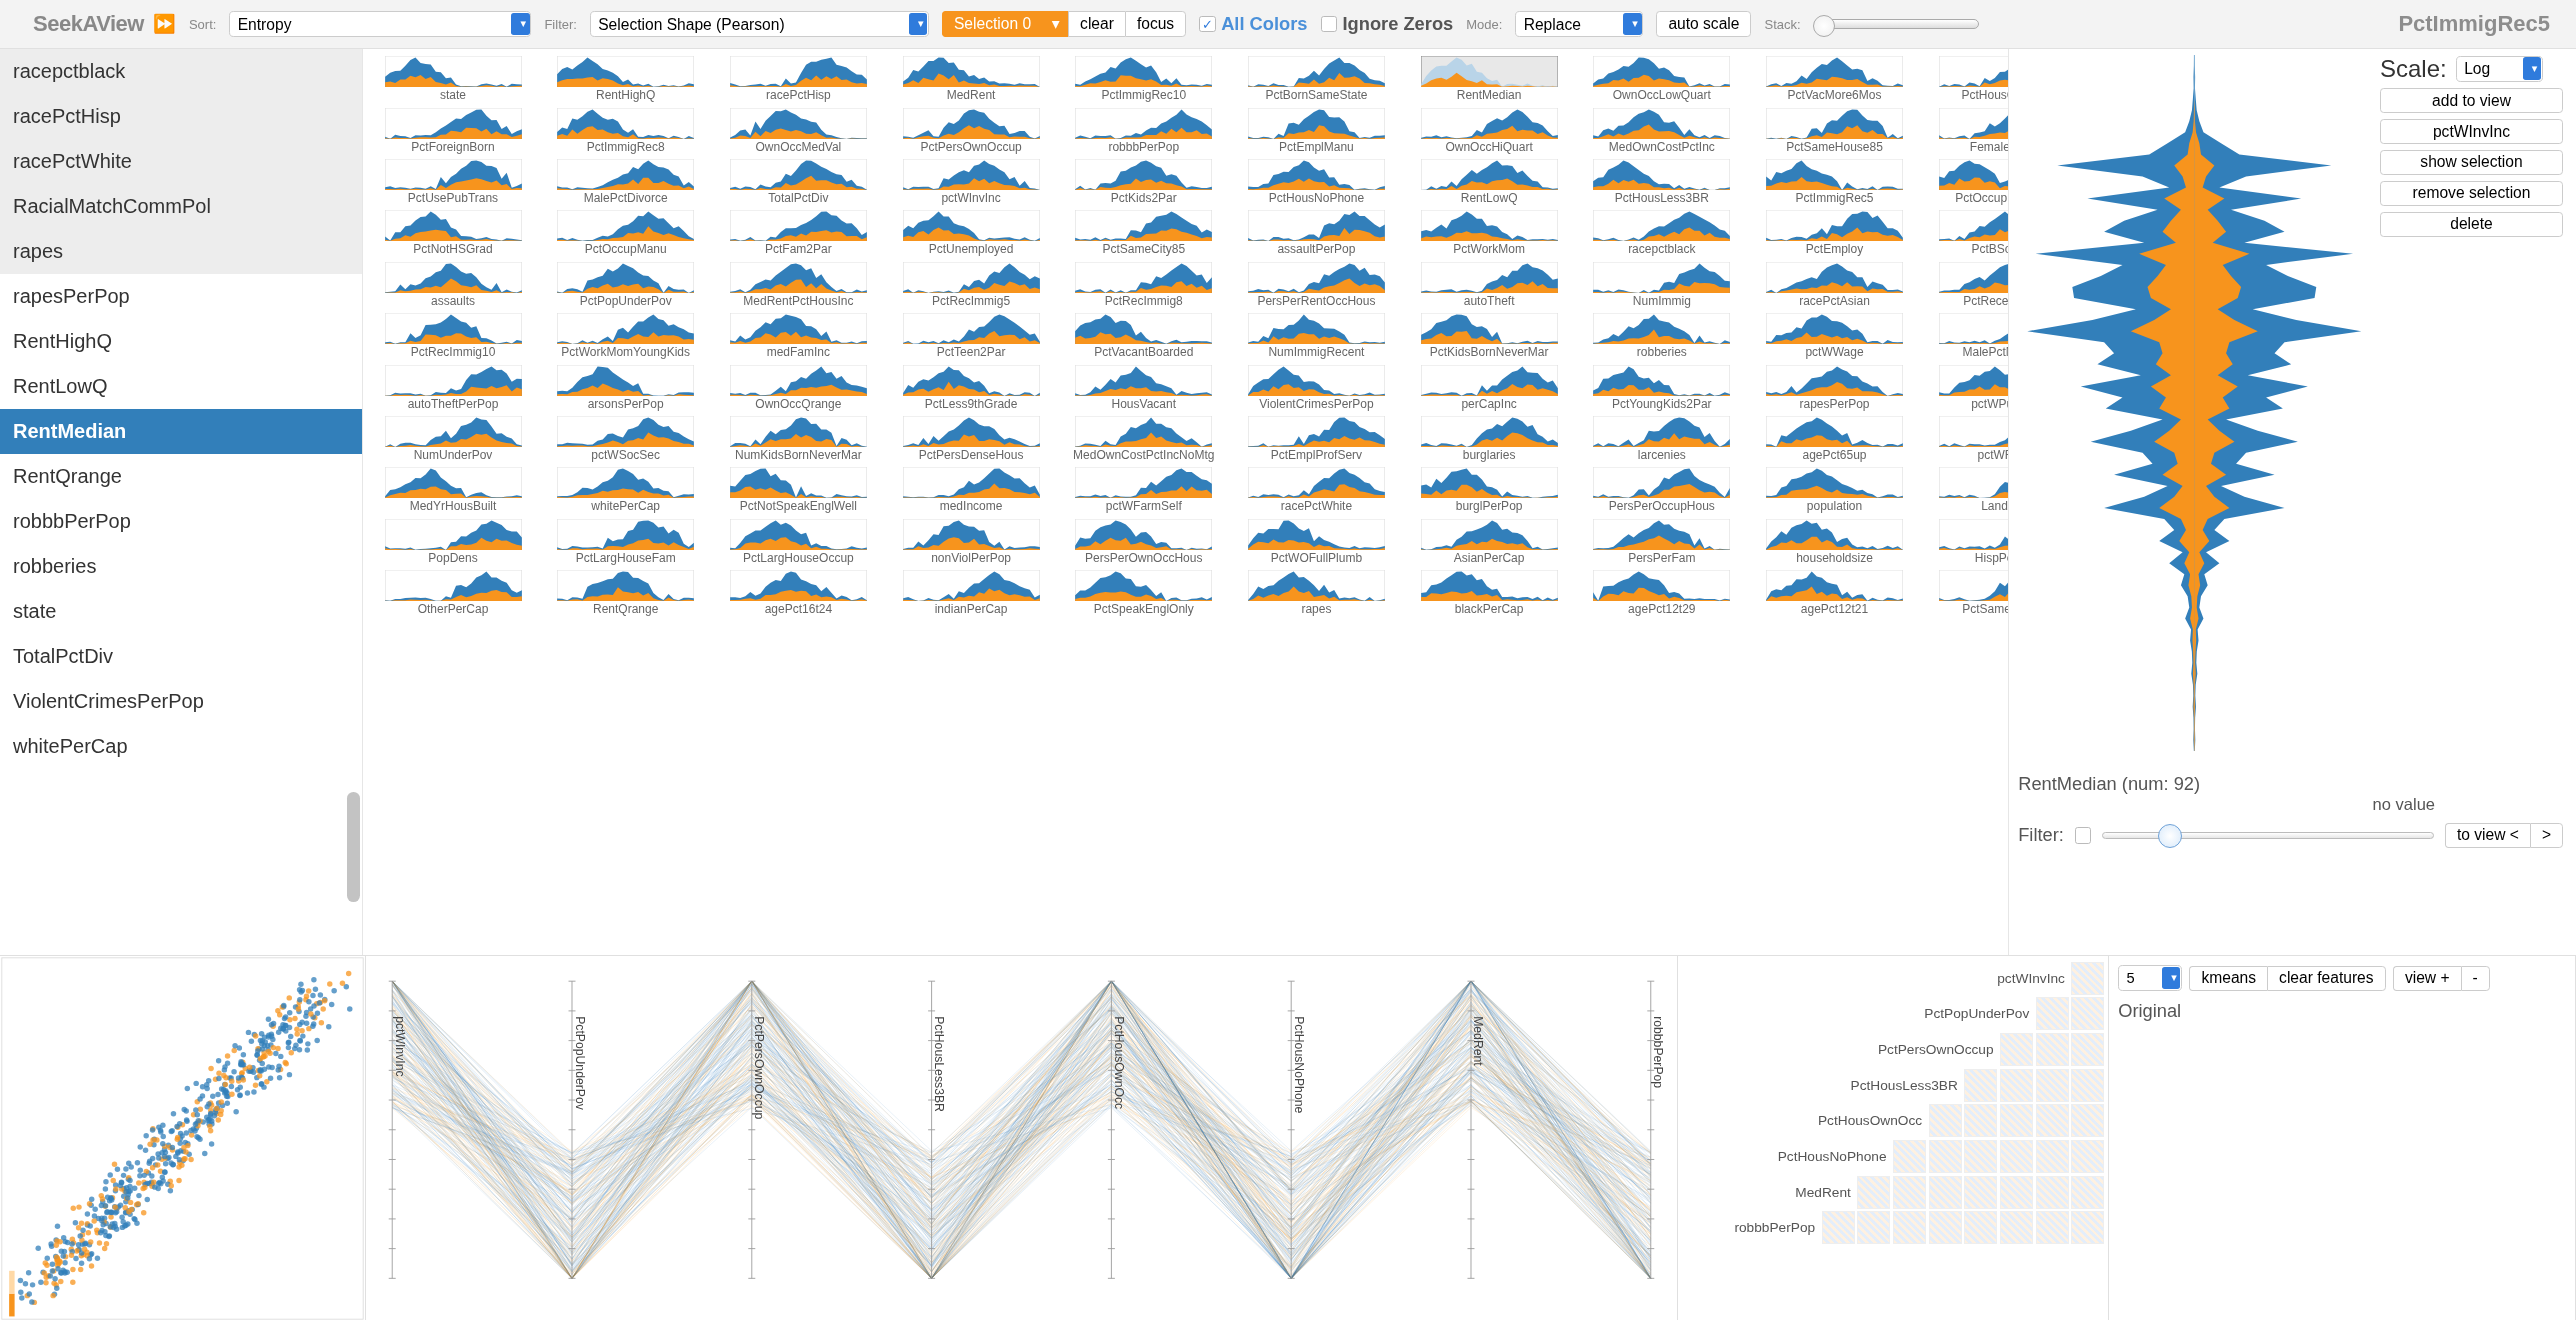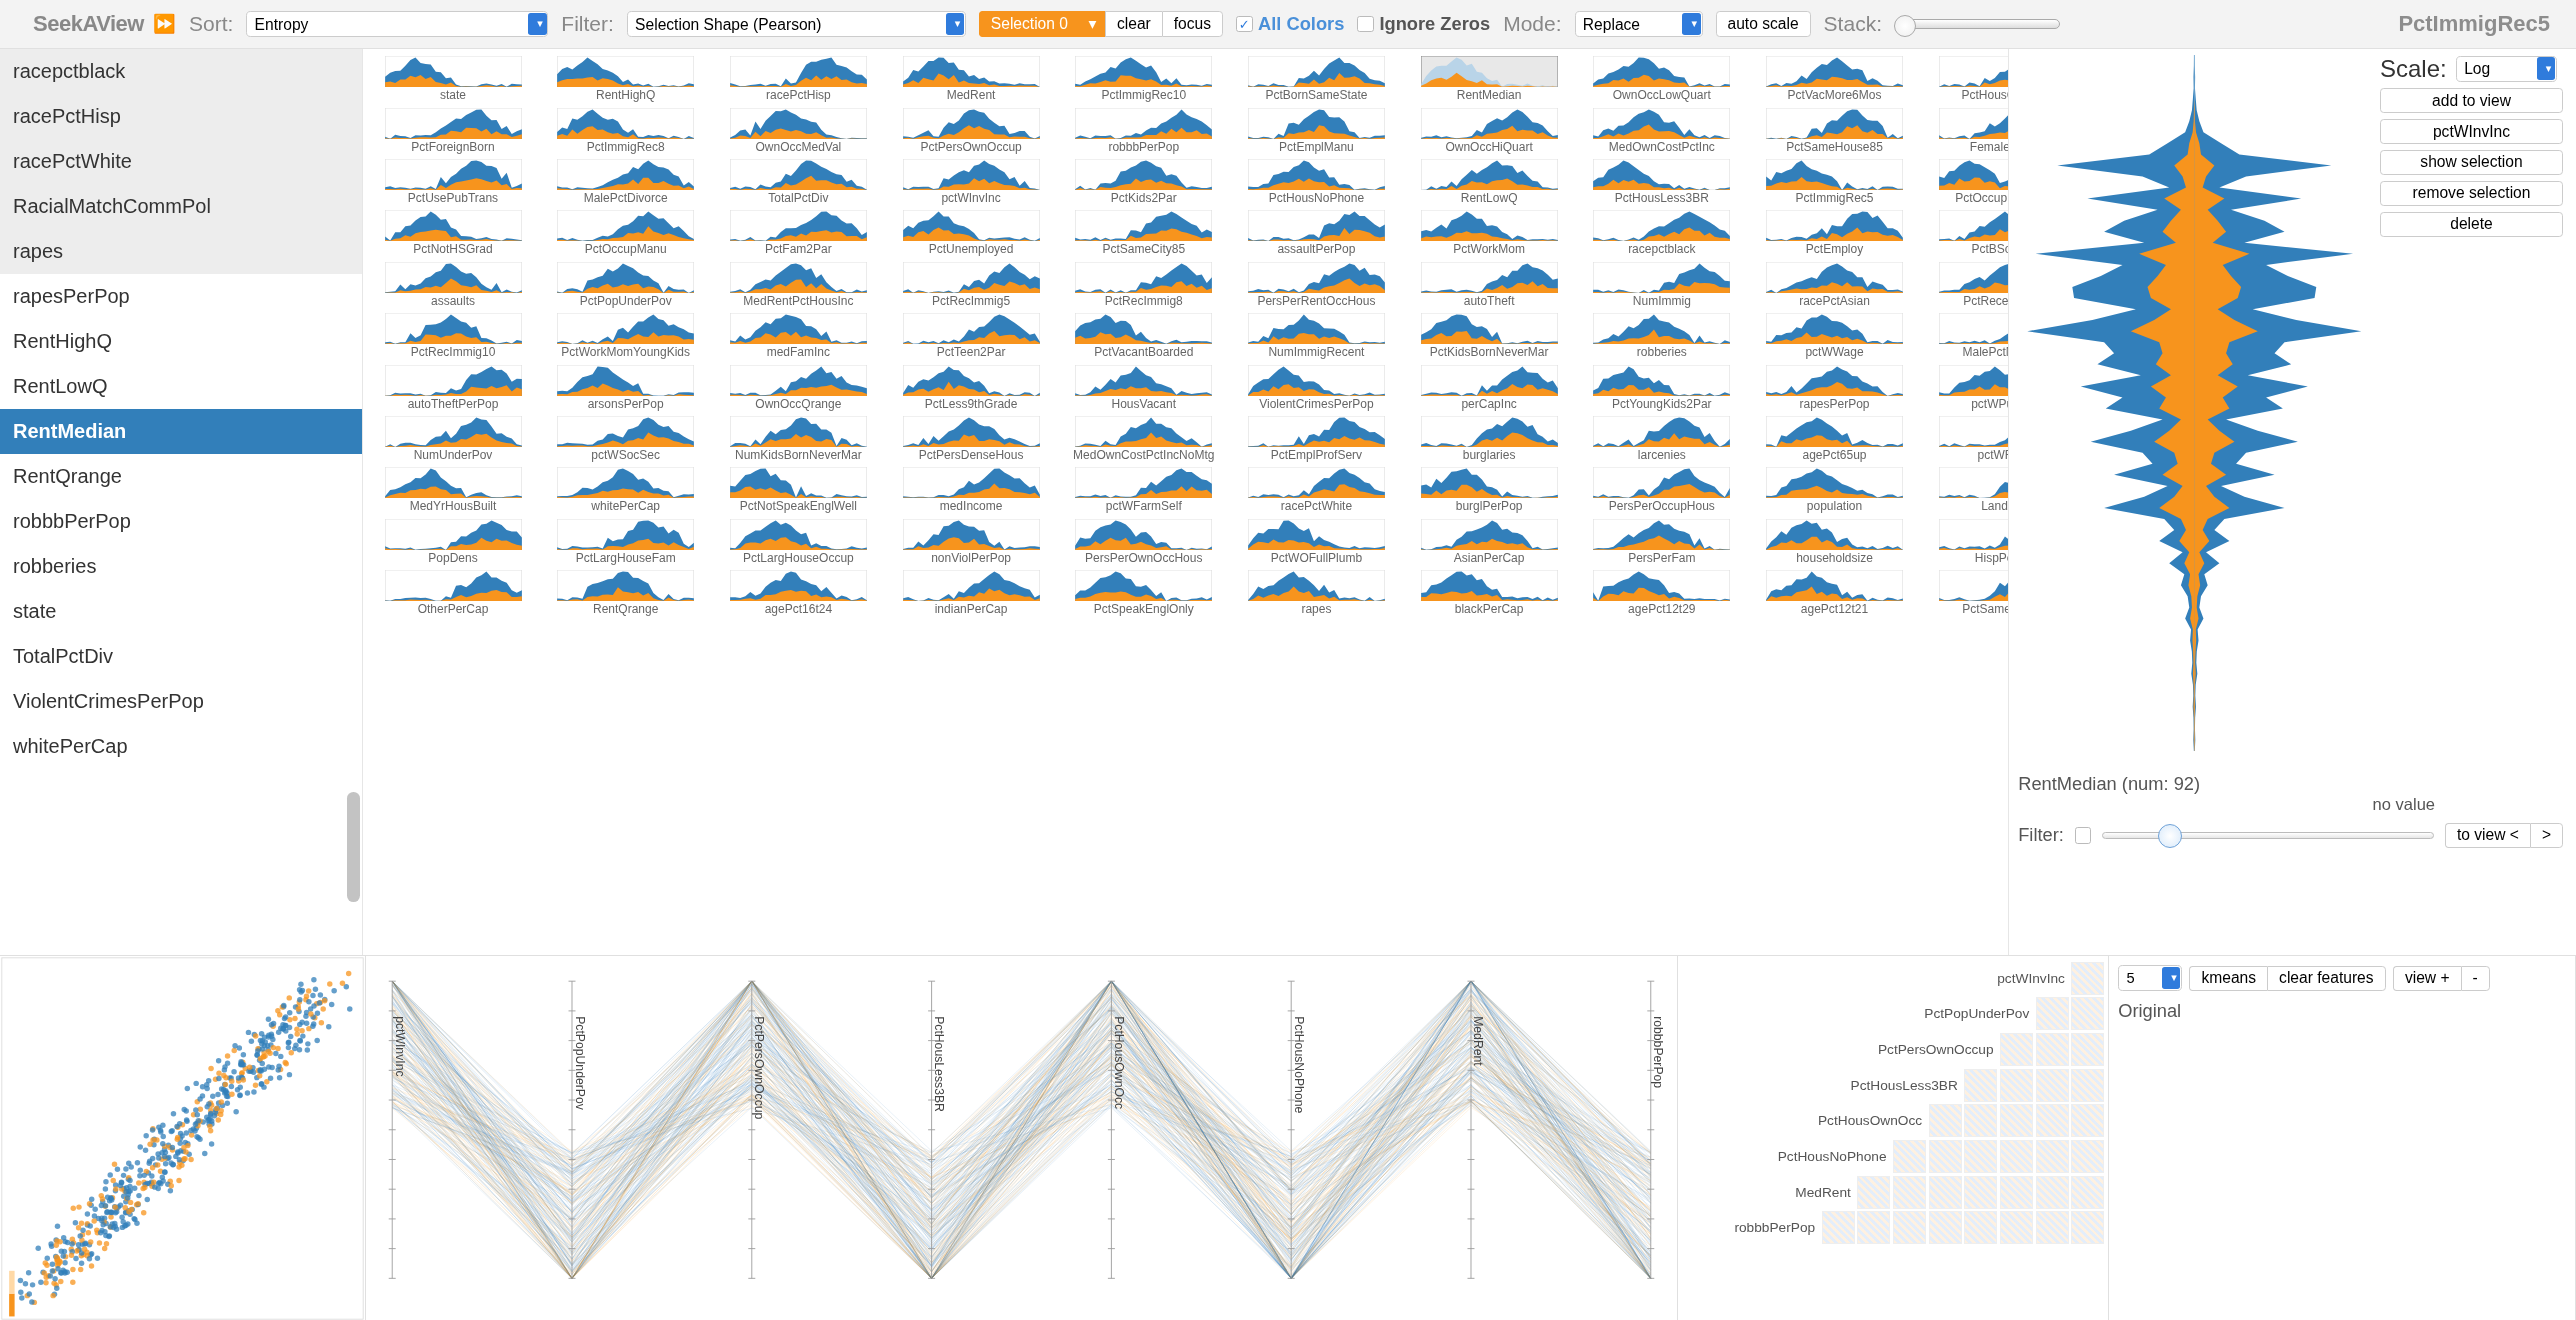--- a/index.html
+++ b/index.html
@@ -18,21 +18,21 @@
   display: flex;
   align-items: center;
   gap: 13px;
   padding: 3.7px 26px 3.7px 33px;
   background: #f3f3f3;
   border-bottom: 0.9px solid #e0e0e0;
   height: 49px;
 }
 .brand { color: #888; font-weight: 700; font-size: 22px; letter-spacing: -0.5px; }
 .ff-icon { color: #888; font-size: 18.3px; margin-left: -3.7px; }
-.tool-label { color: #888; font-size: 21px; }
+.tool-label { color: #888; font-size: 13px; }
 .select {
   appearance: none;
   border: 0.9px solid #ccc;
   border-radius: 4.6px;
   background: #fff;
   font-size: 15.6px;
   padding: 1.8px 24px 1.8px 7.3px;
   height: 26px;
   position: relative;
 }
@@ -1147,21 +1147,21 @@
             <path d="M190,0 L189.6,0.0 L189.5,12.1 L189.1,24.1 L189.3,36.2 L188.4,48.3 L187.4,60.3 L184.5,72.4 L180.0,84.4 L160.8,96.5 L140.8,108.6 L40.4,120.6 L133.5,132.7 L162.6,144.8 L73.3,156.8 L149.9,168.9 L113.4,181.0 L91.5,193.0 L135.3,205.1 L16.7,217.1 L111.6,229.2 L87.9,241.3 L56.8,253.3 L58.7,265.4 L126.2,277.5 L78.7,289.5 L7.6,301.6 L91.5,313.7 L102.4,325.7 L84.2,337.8 L131.6,349.8 L66.0,361.9 L111.6,374.0 L93.3,386.0 L155.3,398.1 L120.7,410.2 L76.9,422.2 L133.5,434.3 L144.4,446.3 L102.4,458.4 L160.8,470.5 L135.3,482.5 L91.5,494.6 L157.2,506.7 L168.1,518.7 L151.7,530.8 L177.2,542.9 L162.6,554.9 L179.1,567.0 L175.4,579.0 L182.7,591.1 L184.5,603.2 L180.0,615.2 L186.4,627.3 L185.4,639.4 L187.3,651.4 L187.8,663.5 L186.7,675.6 L188.5,687.6 L188.9,699.7 L188.2,711.7 L189.1,723.8 L189.3,735.9 L188.9,747.9 L189.5,760.0 L190,760 Z" fill="#327fba"></path>
      <path d="M190,0 L190.4,0.0 L190.5,12.1 L190.9,24.1 L190.7,36.2 L191.6,48.3 L192.6,60.3 L195.5,72.4 L200.0,84.4 L219.2,96.5 L239.2,108.6 L339.6,120.6 L246.5,132.7 L217.4,144.8 L306.7,156.8 L230.1,168.9 L266.6,181.0 L288.5,193.0 L244.7,205.1 L363.3,217.1 L268.4,229.2 L292.1,241.3 L323.2,253.3 L321.3,265.4 L253.8,277.5 L301.3,289.5 L372.4,301.6 L288.5,313.7 L277.6,325.7 L295.8,337.8 L248.4,349.8 L314.0,361.9 L268.4,374.0 L286.7,386.0 L224.7,398.1 L259.3,410.2 L303.1,422.2 L246.5,434.3 L235.6,446.3 L277.6,458.4 L219.2,470.5 L244.7,482.5 L288.5,494.6 L222.8,506.7 L211.9,518.7 L228.3,530.8 L202.8,542.9 L217.4,554.9 L200.9,567.0 L204.6,579.0 L197.3,591.1 L195.5,603.2 L200.0,615.2 L193.6,627.3 L194.6,639.4 L192.7,651.4 L192.2,663.5 L193.3,675.6 L191.5,687.6 L191.1,699.7 L191.8,711.7 L190.9,723.8 L190.7,735.9 L191.1,747.9 L190.5,760.0 L190,760 Z" fill="#327fba"></path>
      <path d="M190,0 L190.0,0.0 L190.0,12.1 L190.0,24.1 L190.0,36.2 L190.0,48.3 L189.6,60.3 L189.3,72.4 L188.2,84.4 L184.5,96.5 L182.7,108.6 L168.1,120.6 L177.2,132.7 L180.9,144.8 L157.2,156.8 L175.4,168.9 L164.5,181.0 L155.3,193.0 L169.9,205.1 L129.8,217.1 L159.0,229.2 L149.9,241.3 L138.9,253.3 L142.6,265.4 L164.5,277.5 L146.2,289.5 L120.7,301.6 L151.7,313.7 L155.3,325.7 L148.0,337.8 L164.5,349.8 L142.6,361.9 L159.0,374.0 L151.7,386.0 L175.4,398.1 L162.6,410.2 L146.2,422.2 L168.1,434.3 L171.8,446.3 L155.3,458.4 L177.2,470.5 L168.1,482.5 L151.7,494.6 L175.4,506.7 L180.9,518.7 L173.6,530.8 L184.5,542.9 L179.1,554.9 L185.4,567.0 L183.6,579.0 L186.7,591.1 L187.4,603.2 L185.4,615.2 L188.4,627.3 L188.0,639.4 L188.7,651.4 L189.1,663.5 L188.5,675.6 L189.3,687.6 L189.5,699.7 L189.1,711.7 L189.6,723.8 L189.6,735.9 L189.5,747.9 L189.8,760.0 L190,760 Z" fill="#f7941d"></path>
      <path d="M190,0 L190.0,0.0 L190.0,12.1 L190.0,24.1 L190.0,36.2 L190.0,48.3 L190.4,60.3 L190.7,72.4 L191.8,84.4 L195.5,96.5 L197.3,108.6 L211.9,120.6 L202.8,132.7 L199.1,144.8 L222.8,156.8 L204.6,168.9 L215.5,181.0 L224.7,193.0 L210.1,205.1 L250.2,217.1 L221.0,229.2 L230.1,241.3 L241.1,253.3 L237.4,265.4 L215.5,277.5 L233.8,289.5 L259.3,301.6 L228.3,313.7 L224.7,325.7 L232.0,337.8 L215.5,349.8 L237.4,361.9 L221.0,374.0 L228.3,386.0 L204.6,398.1 L217.4,410.2 L233.8,422.2 L211.9,434.3 L208.2,446.3 L224.7,458.4 L202.8,470.5 L211.9,482.5 L228.3,494.6 L204.6,506.7 L199.1,518.7 L206.4,530.8 L195.5,542.9 L200.9,554.9 L194.6,567.0 L196.4,579.0 L193.3,591.1 L192.6,603.2 L194.6,615.2 L191.6,627.3 L192.0,639.4 L191.3,651.4 L190.9,663.5 L191.5,675.6 L190.7,687.6 L190.5,699.7 L190.9,711.7 L190.4,723.8 L190.4,735.9 L190.5,747.9 L190.2,760.0 L190,760 Z" fill="#f7941d"></path>
           </svg>
       </div>
       <div>
         <div class="scale-row">
           <span class="lbl">Scale:</span>
           <span class="select-wrap">
-            <select class="select" style="width:101px">
+            <select class="select" style="width:87px">
               <option>Log</option>
             </select>
           </span>
         </div>
         <div class="actions">
           <button class="btn">add to view</button>
           <button class="btn">pctWInvInc</button>
           <button class="btn">show selection</button>
           <button class="btn">remove selection</button>
           <button class="btn">delete</button>

